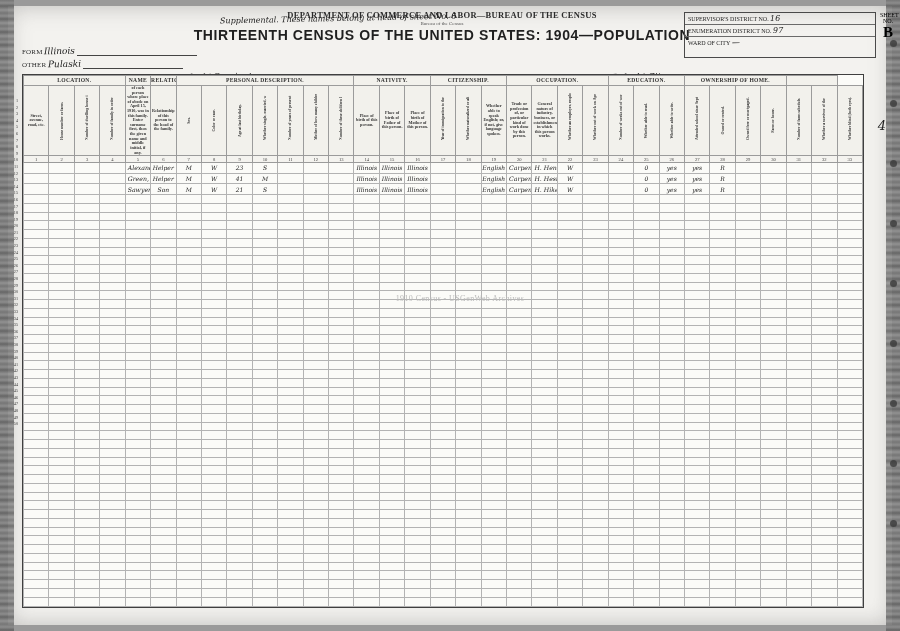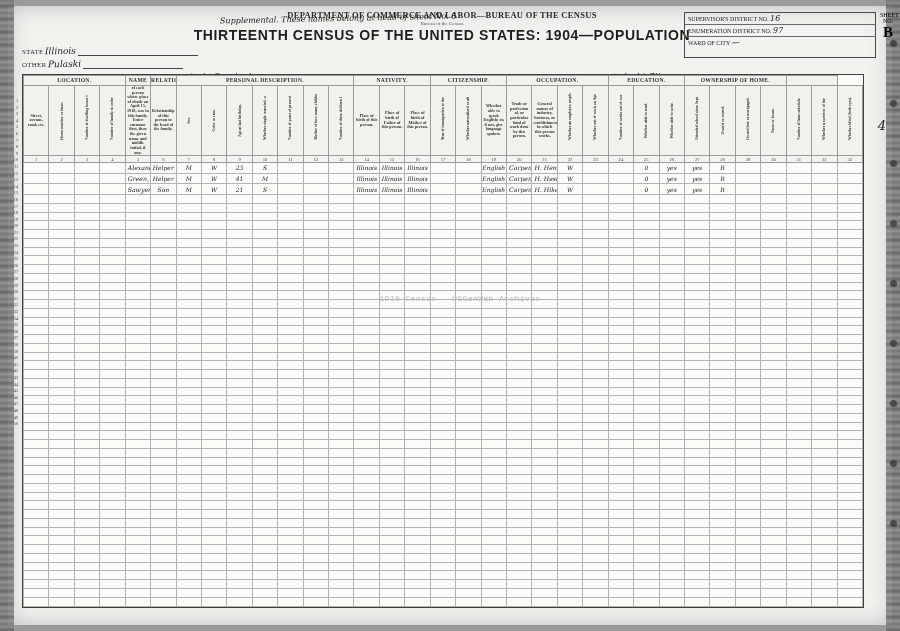--- a/index.html
+++ b/index.html
@@ -104,21 +104,21 @@
   }
   .left-nums span{display:block;font-size:4.2px;color:#3a3a3a;text-align:right;
                   padding-right:2px;height:6.6px;line-height:6.6px;}
   .right-mark{
     position:absolute;right:14px;top:118px;font-size:13px;color:#222;
     font-family:"DejaVu Serif",serif;font-style:italic;
   }
   .credit{
     position:absolute;left:250px;top:294px;width:420px;text-align:center;
     font-size:8px;color:#b9b9b9;letter-spacing:.4px;
-    font-family:Liberation Mono, monospace;
+    font-family:Liberation Serif, serif;
   }
   .smudge{position:absolute;background:radial-gradient(circle,#9d9d9d 0%,rgba(200,200,200,0) 70%);opacity:.5;}
 </style>
 </head>
 <body>
 
 <div id="page">
   <div id="sheet"></div>
 
   <div class="edge l"></div>
@@ -138,21 +138,21 @@
   <div class="smudge" style="left:30px;top:470px;width:120px;height:90px;"></div>
   <div class="smudge" style="left:640px;top:330px;width:110px;height:80px;"></div>
 
   <div class="hdr">
     <div class="supp hw">Supplemental. These names belong at head of sheet No. 6</div>
     <div class="dept">DEPARTMENT OF COMMERCE AND LABOR—BUREAU OF THE CENSUS</div>
     <div class="subtiny">Bureau of the Census</div>
     <div class="title">THIRTEENTH CENSUS OF THE UNITED STATES: 1904—POPULATION</div>
 
     <div class="hdrline">
-      <span class="lbl">STATE</span>
+      <span class="lbl">FORM</span>
       <span class="hw">Illinois</span>
       <span class="ul" style="width:120px"></span>
     </div>
     <div class="hdrline">
       <span class="lbl">OTHER</span>
       <span class="hw">Pulaski</span>
       <span class="ul" style="width:100px"></span>
     </div>
     <div class="hdrline">
       <span class="lbl">TOWNSHIP OR OTHER DIVISION OF COUNTY</span>

